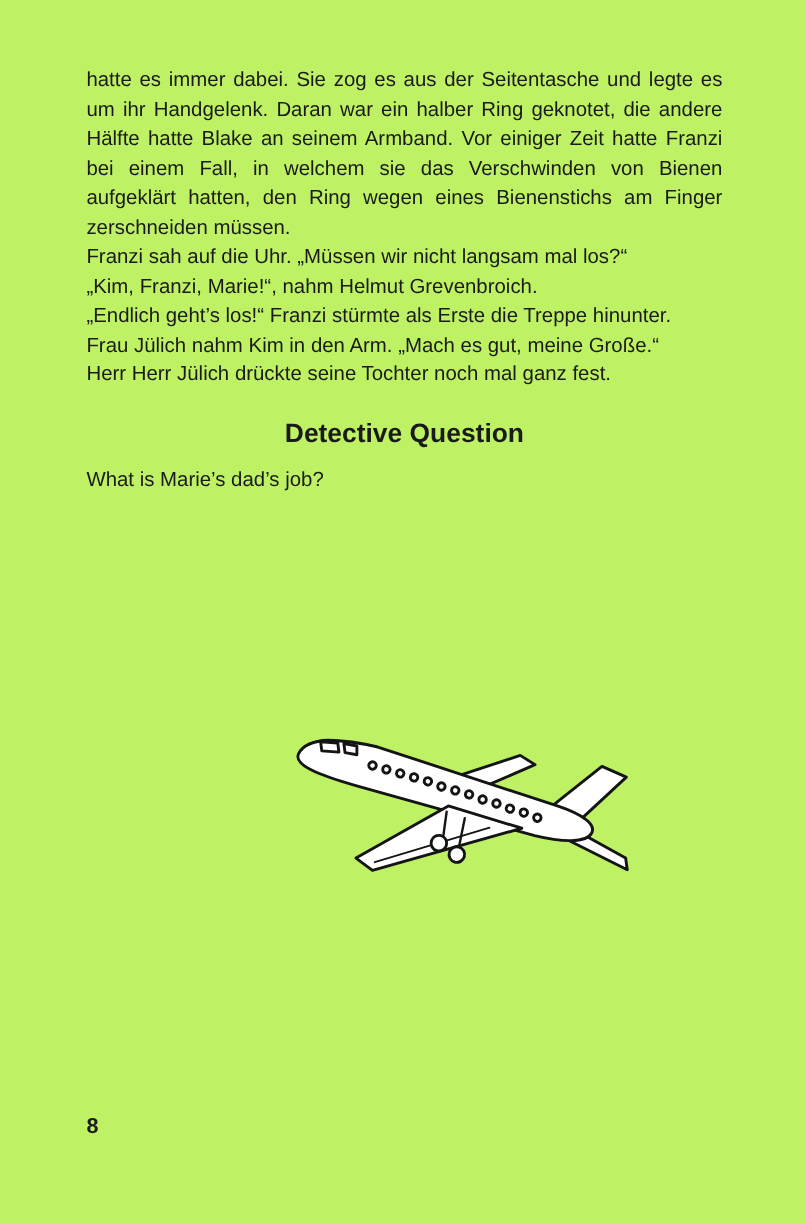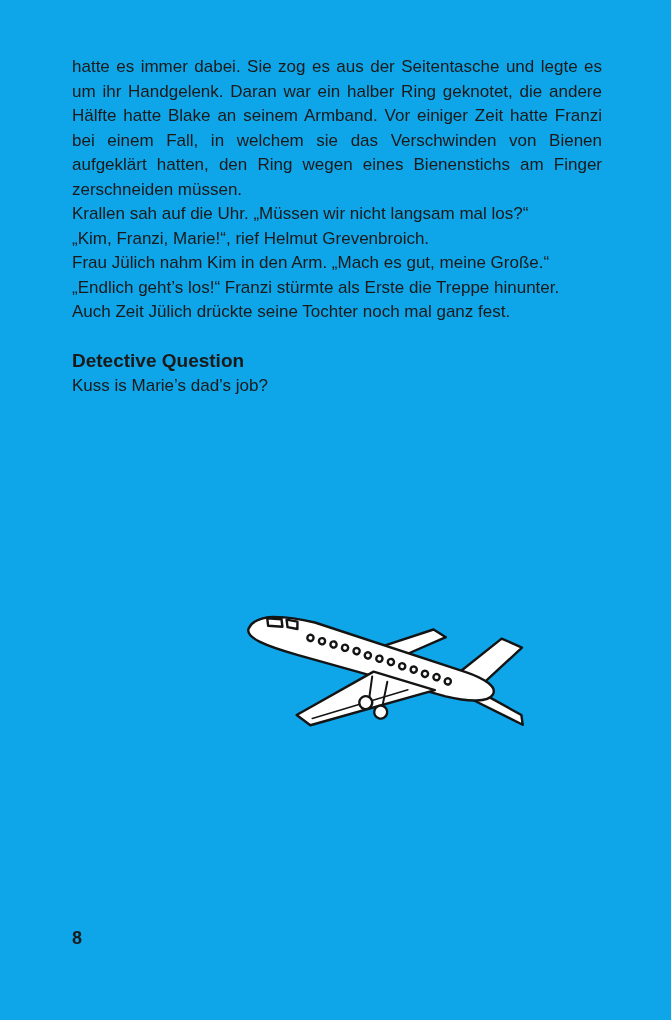--- a/index.html
+++ b/index.html
@@ -4,45 +4,46 @@
 <style>
   html, body {
     margin: 0;
     padding: 0;
     background: #ffffff;
   }
   .page {
     position: relative;
     width: 671px;
     height: 1020px;
-    background: #0ea5e9;
+    background: #bef264;
     font-family: "Liberation Sans", sans-serif;
     color: #1a1a1a;
     overflow: hidden;
   }
   .text-column {
     position: absolute;
     left: 72px;
     top: 55px;
     width: 530px;
     font-size: 17px;
     line-height: 24.5px;
   }
   .story p {
     margin: 0;
     text-align: justify;
   }
   .detective {
     margin-top: 24.5px;
   }
   .detective-heading {
-    margin: 0;
-    font-size: 19px;
+    margin: 14px;
+    font-size: 22px;
     line-height: 24.5px;
     font-weight: bold;
+    text-align: center;
   }
   .detective-question {
     margin: 0;
     font-size: 17px;
     line-height: 24.5px;
   }
   .illustration {
     position: absolute;
     left: 222px;
     top: 580px;
@@ -58,30 +59,30 @@
   }
 </style>
 </head>
 <body>
 
 <div class="page">
 
   <div class="text-column">
     <div class="story">
         <p>hatte es immer dabei. Sie zog es aus der Seitentasche und legte es um ihr Handgelenk. Daran war ein halber Ring geknotet, die andere Hälfte hatte Blake an seinem Armband. Vor einiger Zeit hatte Franzi bei einem Fall, in welchem sie das Verschwinden von Bienen aufgeklärt hatten, den Ring wegen eines Bienenstichs am Finger zerschneiden müssen.</p>
-        <p>Krallen sah auf die Uhr. „Müssen wir nicht langsam mal los?“</p>
-        <p>„Kim, Franzi, Marie!“, rief Helmut Grevenbroich.</p>
+        <p>Franzi sah auf die Uhr. „Müssen wir nicht langsam mal los?“</p>
+        <p>„Kim, Franzi, Marie!“, nahm Helmut Grevenbroich.</p>
+        <p>„Endlich geht’s los!“ Franzi stürmte als Erste die Treppe hinunter.</p>
         <p>Frau Jülich nahm Kim in den Arm. „Mach es gut, meine Große.“</p>
-        <p>„Endlich geht’s los!“ Franzi stürmte als Erste die Treppe hinunter.</p>
-        <p>Auch Zeit Jülich drückte seine Tochter noch mal ganz fest.</p>
+        <p>Herr Herr Jülich drückte seine Tochter noch mal ganz fest.</p>
       </div>
 
     <div class="detective">
       <p class="detective-heading">Detective Question</p>
-      <p class="detective-question">Kuss is Marie’s dad’s job?</p>
+      <p class="detective-question">What is Marie’s dad’s job?</p>
     </div>
   </div>
 
   <div class="illustration">
     <svg viewBox="0 0 340 200" width="340" height="200" xmlns="http://www.w3.org/2000/svg" aria-hidden="true">
       <g transform="rotate(16 170 100)" stroke="#141414" stroke-width="2.4" fill="#ffffff" stroke-linecap="round" stroke-linejoin="round">
 
         <path d="M152,70 L196,40 L210,44 L176,72 Z"></path>
 
         <path d="M234,72 L264,30 L286,33 L260,76 Z"></path>

